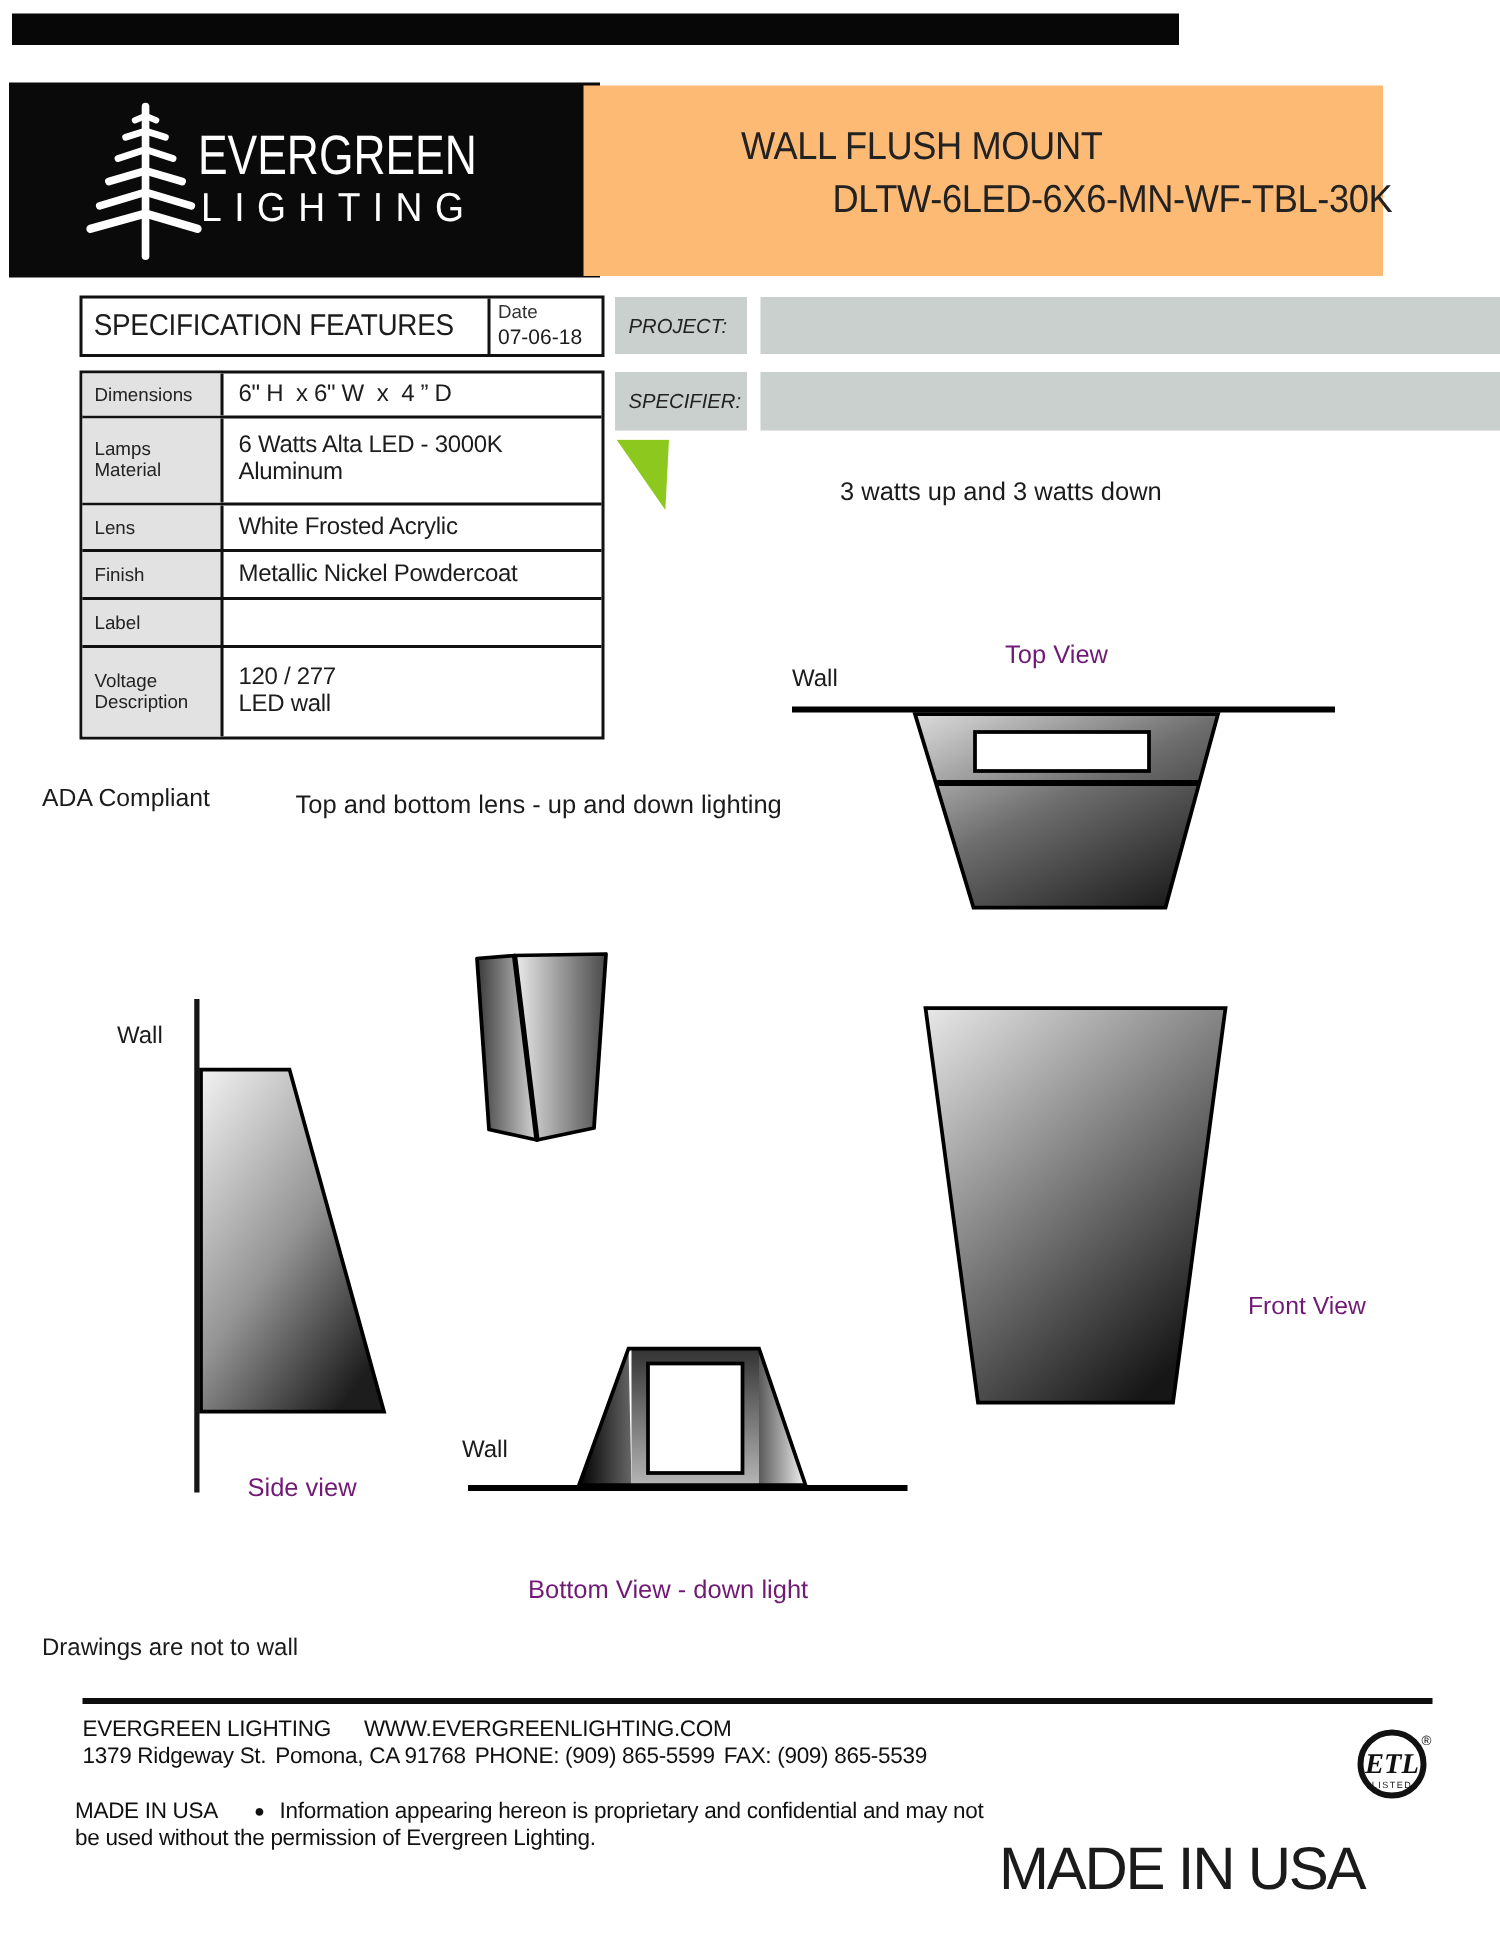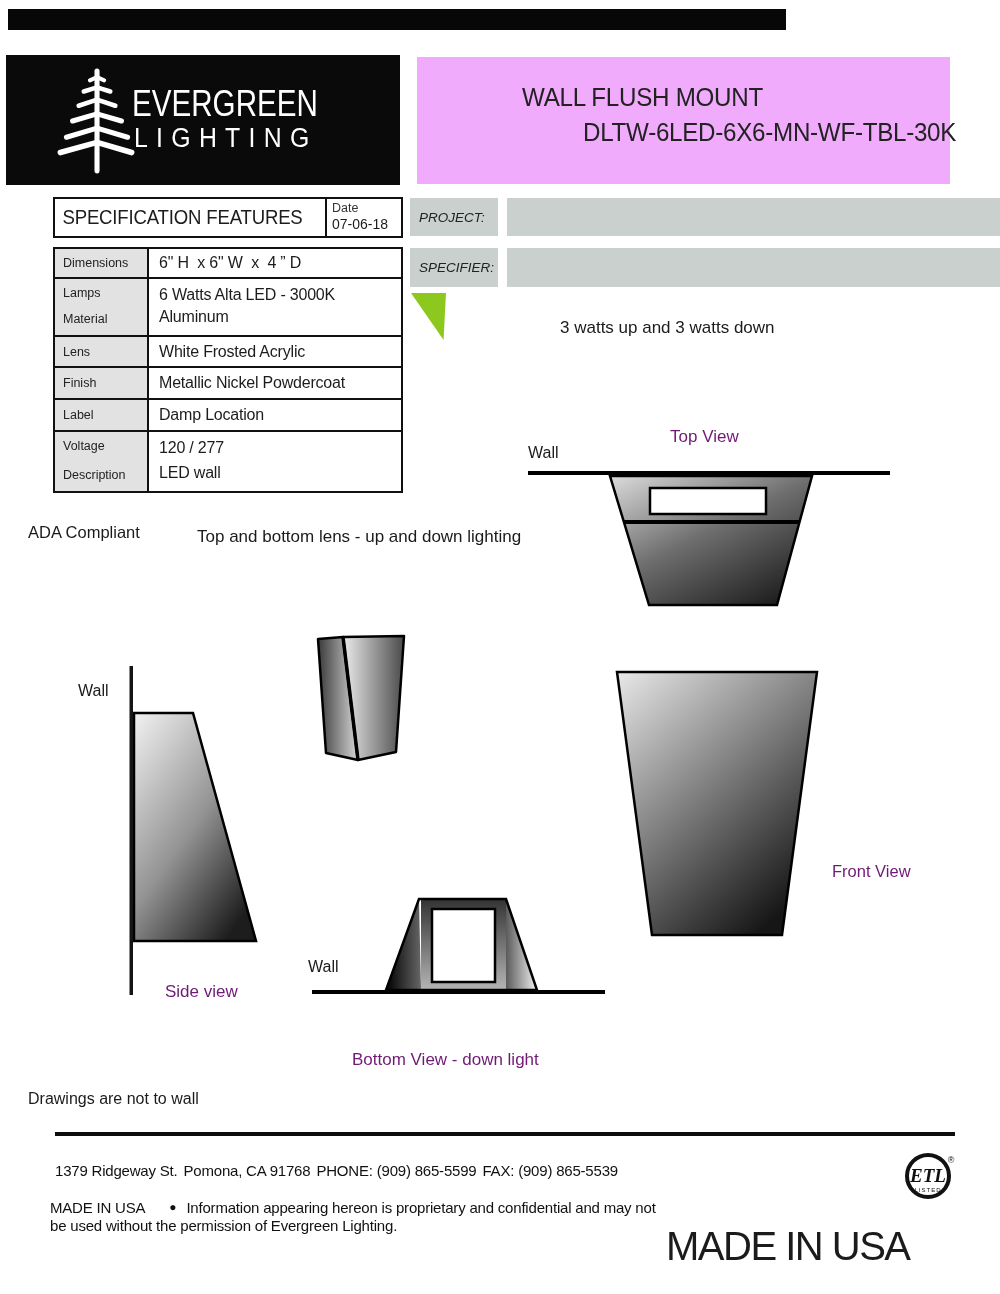--- a/index.html
+++ b/index.html
@@ -6,42 +6,42 @@
   #sheet{position:relative;width:1000px;height:1294px;background:#fff;overflow:hidden;
          font-family:"Liberation Sans",sans-serif;color:#1c1c1c;}
   .abs{position:absolute;}
   
   #top-bar{left:8px;top:9px;width:778px;height:21px;background:#070707;}
   #logo-box{left:6px;top:55px;width:394px;height:130px;background:#0a0a0a;}
   .brand1{left:126px;top:28px;color:#fff;font-size:37px;letter-spacing:0px;
           transform:scaleX(.8);transform-origin:left top;white-space:nowrap;}
   .brand2{left:128px;top:68px;color:#fff;font-size:27px;letter-spacing:9px;
           transform:scaleX(.92);transform-origin:left top;white-space:nowrap;}
-  #title-box{left:417px;top:57px;width:533px;height:127px;background:#f0abfc;}
+  #title-box{left:389px;top:57px;width:533px;height:127px;background:#fdba74;}
   .title-l1{left:105px;top:25px;font-size:26px;color:#222;letter-spacing:-.3px;
             transform:scaleX(.93);transform-origin:left top;white-space:nowrap;}
   .title-l2{left:166px;top:60px;font-size:26px;color:#222;letter-spacing:-.3px;
             transform:scaleX(.93);transform-origin:left top;white-space:nowrap;}
   
   #spec-head{left:53px;top:197px;width:350px;height:41px;border:2.5px solid #111;
              background:#fff;display:flex;box-sizing:border-box;}
   #spec-head .sh-title{flex:1;display:flex;align-items:center;padding-left:8px;
              font-size:20px;letter-spacing:-.2px;transform:scaleX(.93);transform-origin:left center;white-space:nowrap;}
   #spec-head .sh-date{width:76px;border-left:2.5px solid #111;padding:2px 12px 0 5px;box-sizing:border-box;}
   #spec-head .sh-date .d1{font-size:12.5px;color:#333;}
   #spec-head .sh-date .d2{font-size:14px;margin-top:1px;}
   #spec-table{left:53px;top:247px;width:350px;height:246px;border:2.5px solid #111;
               box-sizing:border-box;background:#fff;display:flex;flex-direction:column;}
   .srow{display:flex;border-bottom:2.5px solid #111;box-sizing:border-box;}
   .srow:last-child{border-bottom:none;}
   .srow .lab{width:94px;background:#e2e2e2;border-right:2.5px solid #111;box-sizing:border-box;
              font-size:12.5px;color:#222;display:flex;flex-direction:column;justify-content:center;padding-left:8px;}
   .srow .val{flex:1;font-size:16px;letter-spacing:-.2px;display:flex;flex-direction:column;
              justify-content:center;padding-left:10px;white-space:pre;}
-  .srow.double .lab,.srow.double .val{justify-content:space-between;padding-top:7px;padding-bottom:9px;}
+  .srow.double .lab,.srow.double .val{padding-top:7px;padding-bottom:9px;}
   
   .fld-lab{background:#c9d0cd;font-size:13.5px;color:#222;display:flex;align-items:center;padding-left:9px;box-sizing:border-box;font-style:italic;}
   .fld-val{background:#c9d0cd;}
   #green-tri{left:411px;top:293px;width:35px;height:47px;background:#8dc81e;
              clip-path:polygon(0 0,100% 0,93% 100%);}
   .note{font-size:17px;color:#1b1b1b;white-space:nowrap;}
   .viewlab{font-size:17px;color:#701a75;white-space:nowrap;}
   .walllab{font-size:16px;color:#1b1b1b;white-space:nowrap;}
   
   #foot-rule{left:55px;top:1132px;width:900px;height:3.5px;background:#0d0d0d;}
@@ -111,21 +111,20 @@
     <div class="srow" style="height:32px">
       <div class="lab">
           <span>Finish</span>
         </div>
       <div class="val"><span>Metallic Nickel Powdercoat</span></div>
     </div>
     <div class="srow" style="height:32px">
       <div class="lab">
           <span>Label</span>
         </div>
-      <div class="val"><span>Damp Location</span></div>
     </div>
     <div class="srow double" style="flex:1">
       <div class="lab">
         <span>Voltage</span>
         <span>Description</span>
       </div>
       <div class="val">
         <span>120 / 277</span>
         <span>LED wall</span>
       </div>
@@ -225,20 +224,24 @@
     </defs>
     <polygon points="109,4 111,95 76,95" fill="url(#gBL)"></polygon>
     <rect x="111" y="4" width="85" height="91" fill="url(#gBC)"></rect>
     <polygon points="196,4 227,95 196,95" fill="url(#gBR)"></polygon>
     <polygon points="109,4 196,4 227,95 76,95" fill="none" stroke="#000" stroke-width="2.5"></polygon>
     <rect x="122" y="14" width="63" height="73" fill="#fff" stroke="#000" stroke-width="2.5"></rect>
     <rect x="2" y="95" width="293" height="4" fill="#000"></rect>
   </svg>
 
   <div class="abs" id="foot-rule"></div>
+  <div class="abs f-line" style="left:55px;top:1144px;gap:22px">
+    <span>EVERGREEN LIGHTING</span>
+    <span>WWW.EVERGREENLIGHTING.COM</span>
+  </div>
   <div class="abs f-line" style="left:55px;top:1162px;gap:6px">
     <span>1379 Ridgeway St.</span>
     <span>Pomona, CA 91768</span>
     <span>PHONE: (909) 865-5599</span>
     <span>FAX: (909) 865-5539</span>
   </div>
   <div class="abs f-line" style="left:50px;top:1199px;gap:10px;white-space:normal">
     <span>MADE IN USA</span>
     <span style="margin-left:14px;font-size:12px;line-height:17px">●</span>
     <span>Information appearing hereon is proprietary and confidential and may not</span>

